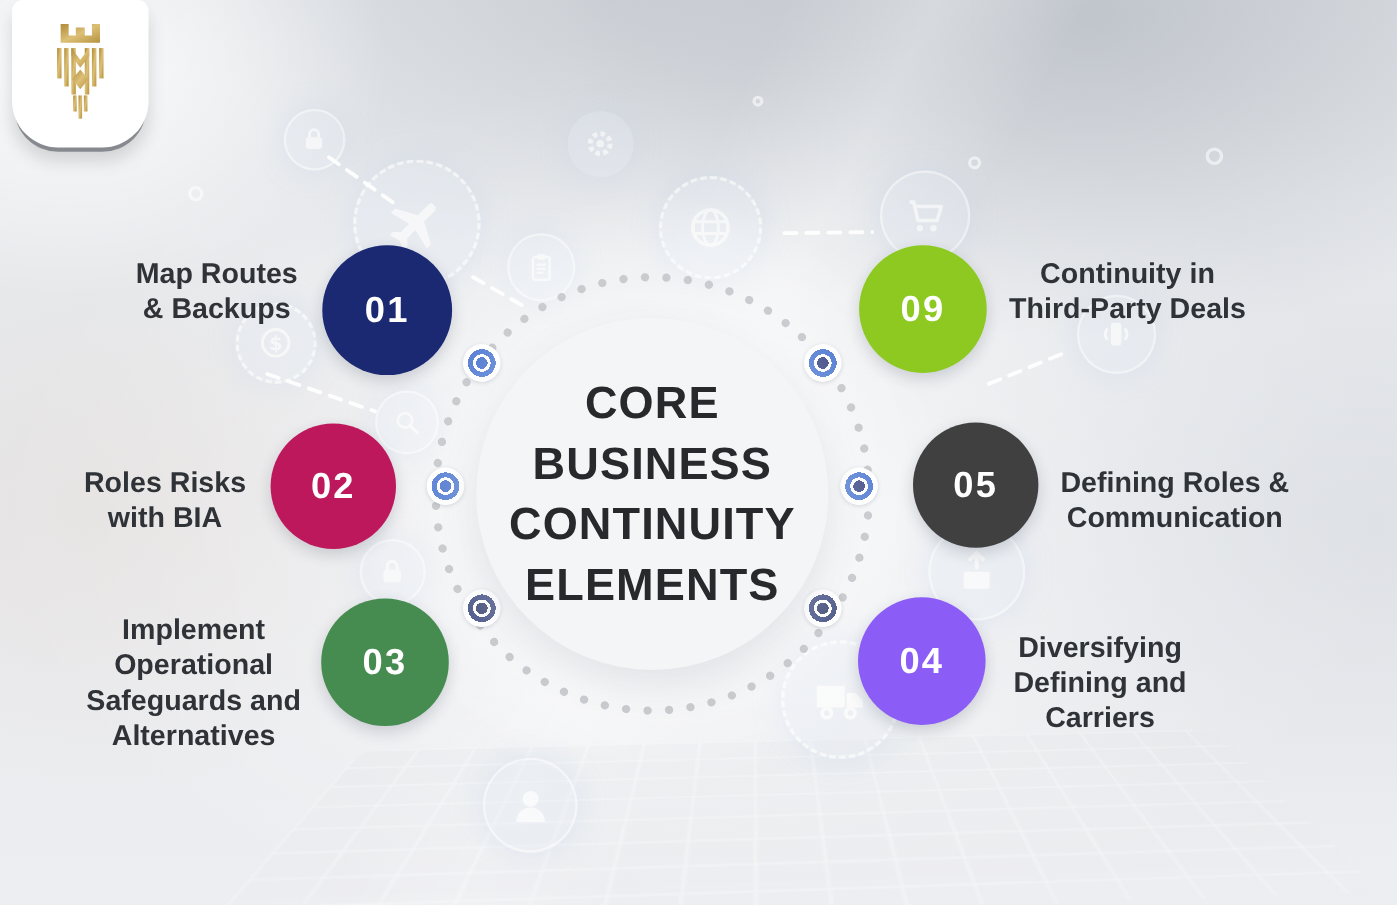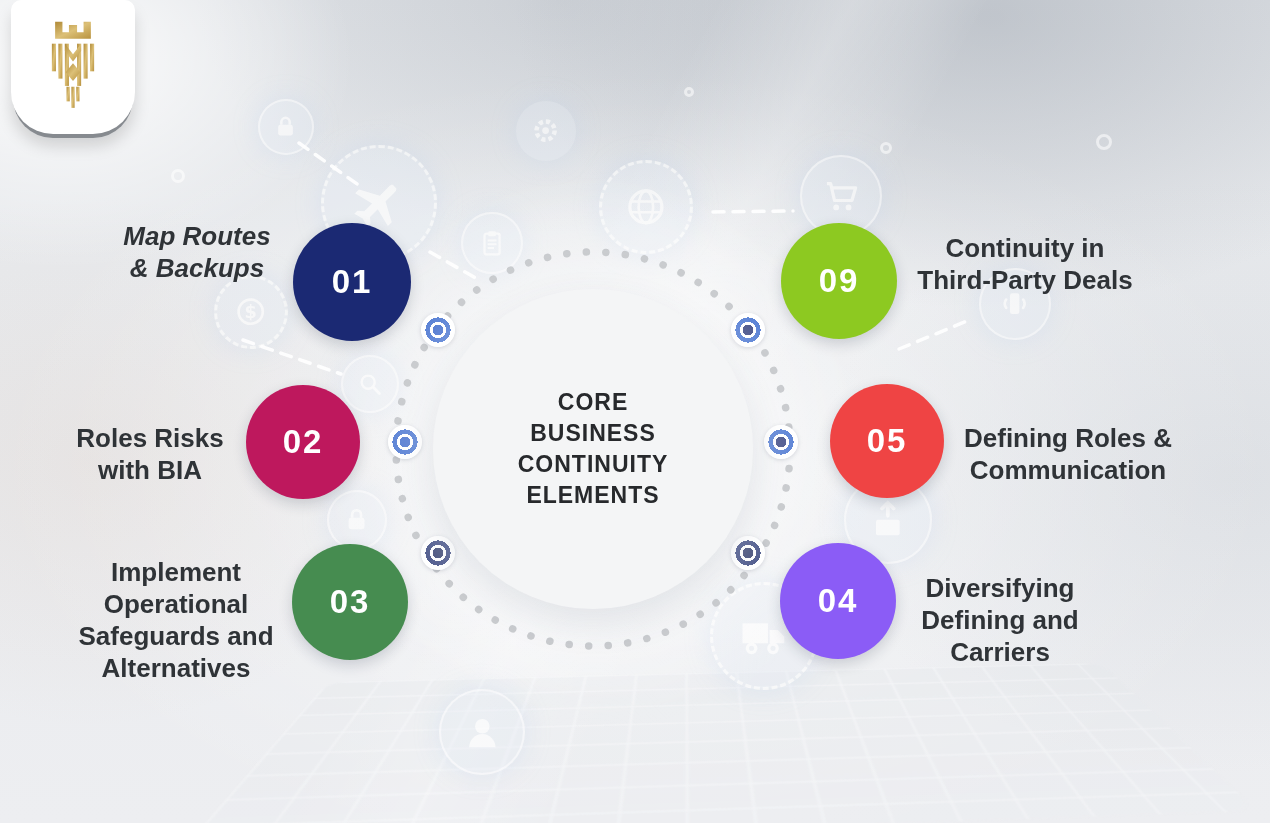--- a/index.html
+++ b/index.html
@@ -68,42 +68,42 @@
     position:absolute;left:313px;top:169px;width:560px;height:560px;border-radius:50%;
     background:radial-gradient(closest-side, rgba(255,255,255,.9), rgba(255,255,255,0));
   }
   .center-circle{
     position:absolute;left:433px;top:289px;width:320px;height:320px;border-radius:50%;
     background:#f4f5f6;
     box-shadow:0 14px 36px rgba(60,72,95,.12);
     display:grid;place-items:center;
   }
   .center-title{
-    font-size:23px;font-weight:700;letter-spacing:1px;line-height:1.34;
+    font-size:41px;font-weight:700;letter-spacing:1px;line-height:1.34;
     color:#27292c;text-align:center;white-space:pre-line;
   }
   
   .num-circle{
     position:absolute;border-radius:50%;
     display:grid;place-items:center;
     box-shadow:0 5px 14px rgba(30,40,60,.18);
   }
   .num{font-size:33px;font-weight:700;color:#ffffff;letter-spacing:2px;}
   .pos-01{left:293px;top:223px;width:118px;height:118px;text-align:center;}
   .pos-02{left:246px;top:385px;width:114px;height:114px;}
   .pos-03{left:292px;top:544px;width:116px;height:116px;}
   .pos-04{left:780px;top:543px;width:116px;height:116px;}
   .pos-05{left:830px;top:384px;width:114px;height:114px;}
   .pos-06{left:781px;top:223px;width:116px;height:116px;}
   
   .item-label{
     position:absolute;font-size:26px;font-weight:700;line-height:32px;
     color:#2f3337;text-align:center;white-space:pre-line;
   }
-  .lpos-01{left:67px;top:220px;width:260px;font-style:italic;}
+  .lpos-01{left:67px;top:232px;width:260px;}
   .lpos-02{left:20px;top:422px;width:260px;}
   .lpos-03{left:36px;top:556px;width:280px;}
   .lpos-04{left:870px;top:572px;width:260px;}
   .lpos-05{left:938px;top:422px;width:260px;}
   .lpos-06{left:895px;top:232px;width:260px;}
   
   .logo-card{
     position:absolute;left:11px;top:0;width:124px;height:134px;
     background:#ffffff;border-radius:10px 10px 42px 42px;
     box-shadow:0 6px 0 -2px rgba(120,124,131,.85), 0 12px 16px rgba(0,0,0,.15);
@@ -255,21 +255,21 @@
       <div class="item-label lpos-03">Implement
 Operational
 Safeguards and
 Alternatives</div>
       <div class="num-circle pos-04" style="background: #8b5cf6;">
         <span class="num">04</span>
       </div>
       <div class="item-label lpos-04">Diversifying
 Defining and
 Carriers</div>
-      <div class="num-circle pos-05" style="background: #ef4444;">
+      <div class="num-circle pos-05" style="background: #404040;">
         <span class="num">05</span>
       </div>
       <div class="item-label lpos-05">Defining Roles &amp;
 Communication</div>
       <div class="num-circle pos-06" style="background: rgb(141, 201, 33);">
         <span class="num">09</span>
       </div>
       <div class="item-label lpos-06">Continuity in
 Third-Party Deals</div>
     </div>

